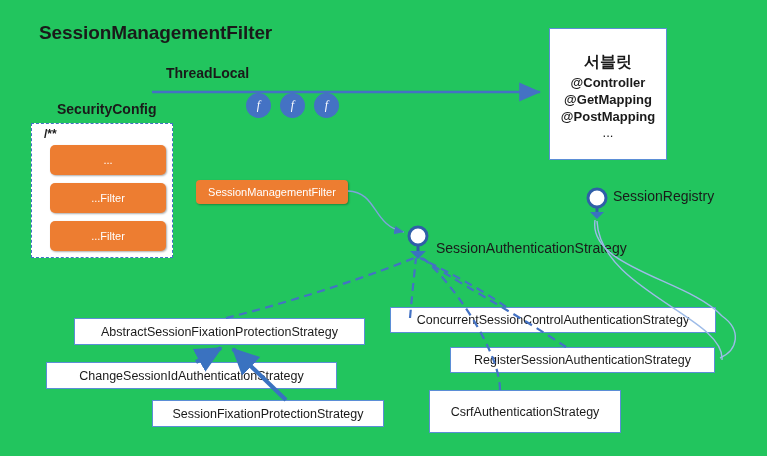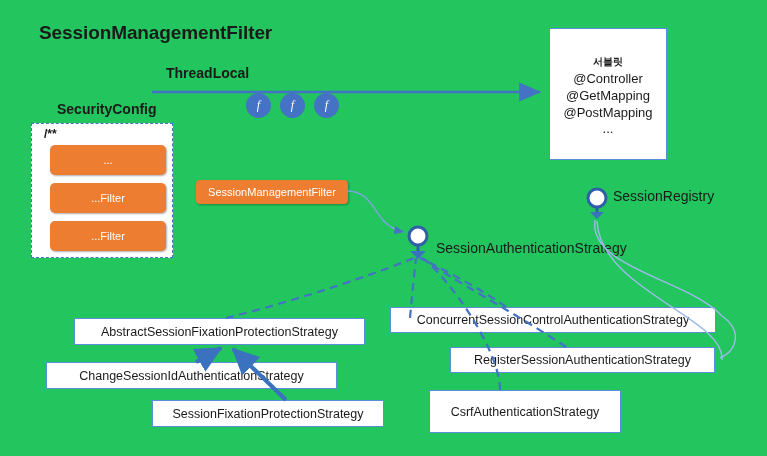--- a/index.html
+++ b/index.html
@@ -108,28 +108,28 @@
     border: 1.2px solid #5b8ed6;
     background: #ffffff;
     box-sizing: border-box;
     display: flex;
     flex-direction: column;
     align-items: center;
     justify-content: center;
     padding-top: 4px;
   }
   #servlet-title {
-    font-size: 10px;
+    font-size: 16px;
     font-weight: 700;
     color: #1a1a1a;
     margin-bottom: 1px;
   }
   .servlet-line {
     font-size: 13px;
-    font-weight: 400;
+    font-weight: 700;
     color: #1a1a1a;
     line-height: 17px;
   }
   .servlet-dots { font-size: 13px; color: #1a1a1a; line-height: 16px; }
 
   
   .class-box {
     border: 1.3px solid #5b8ed6;
     background: #ffffff;
     box-sizing: border-box;

